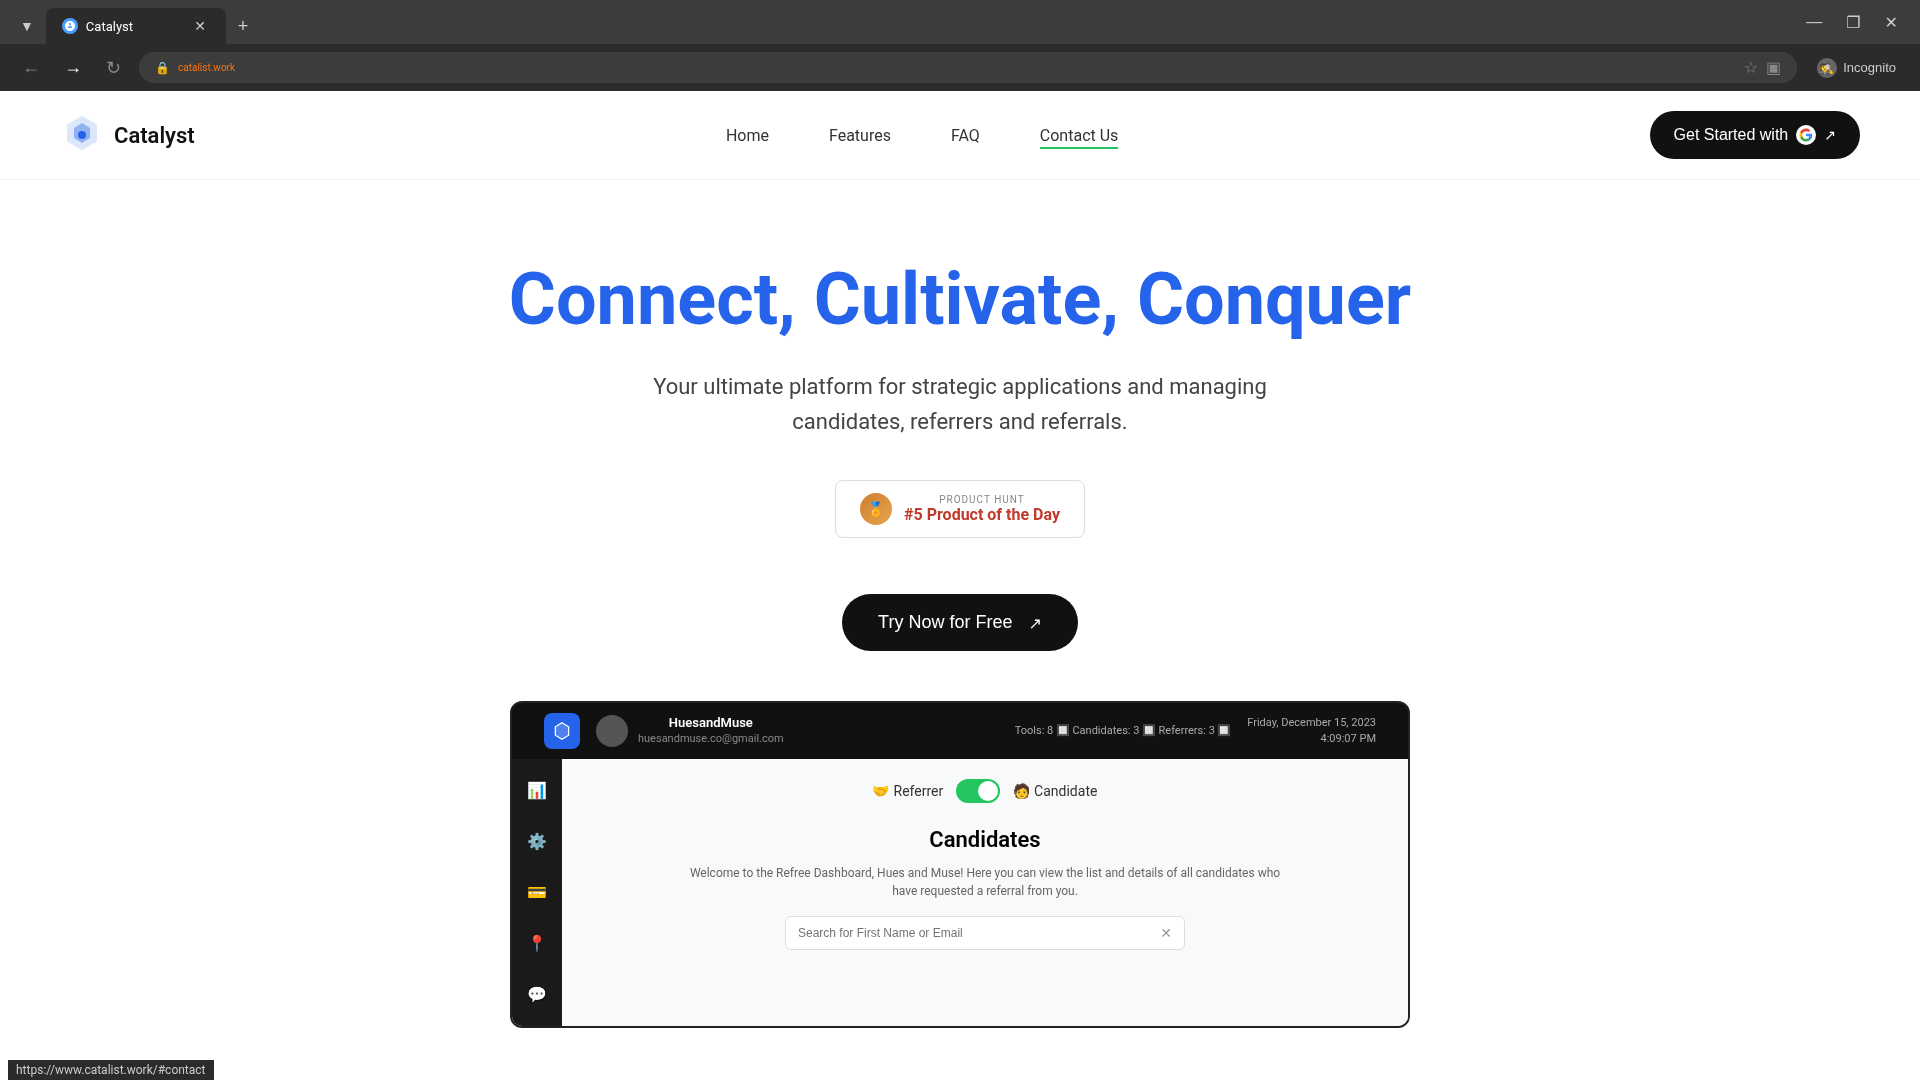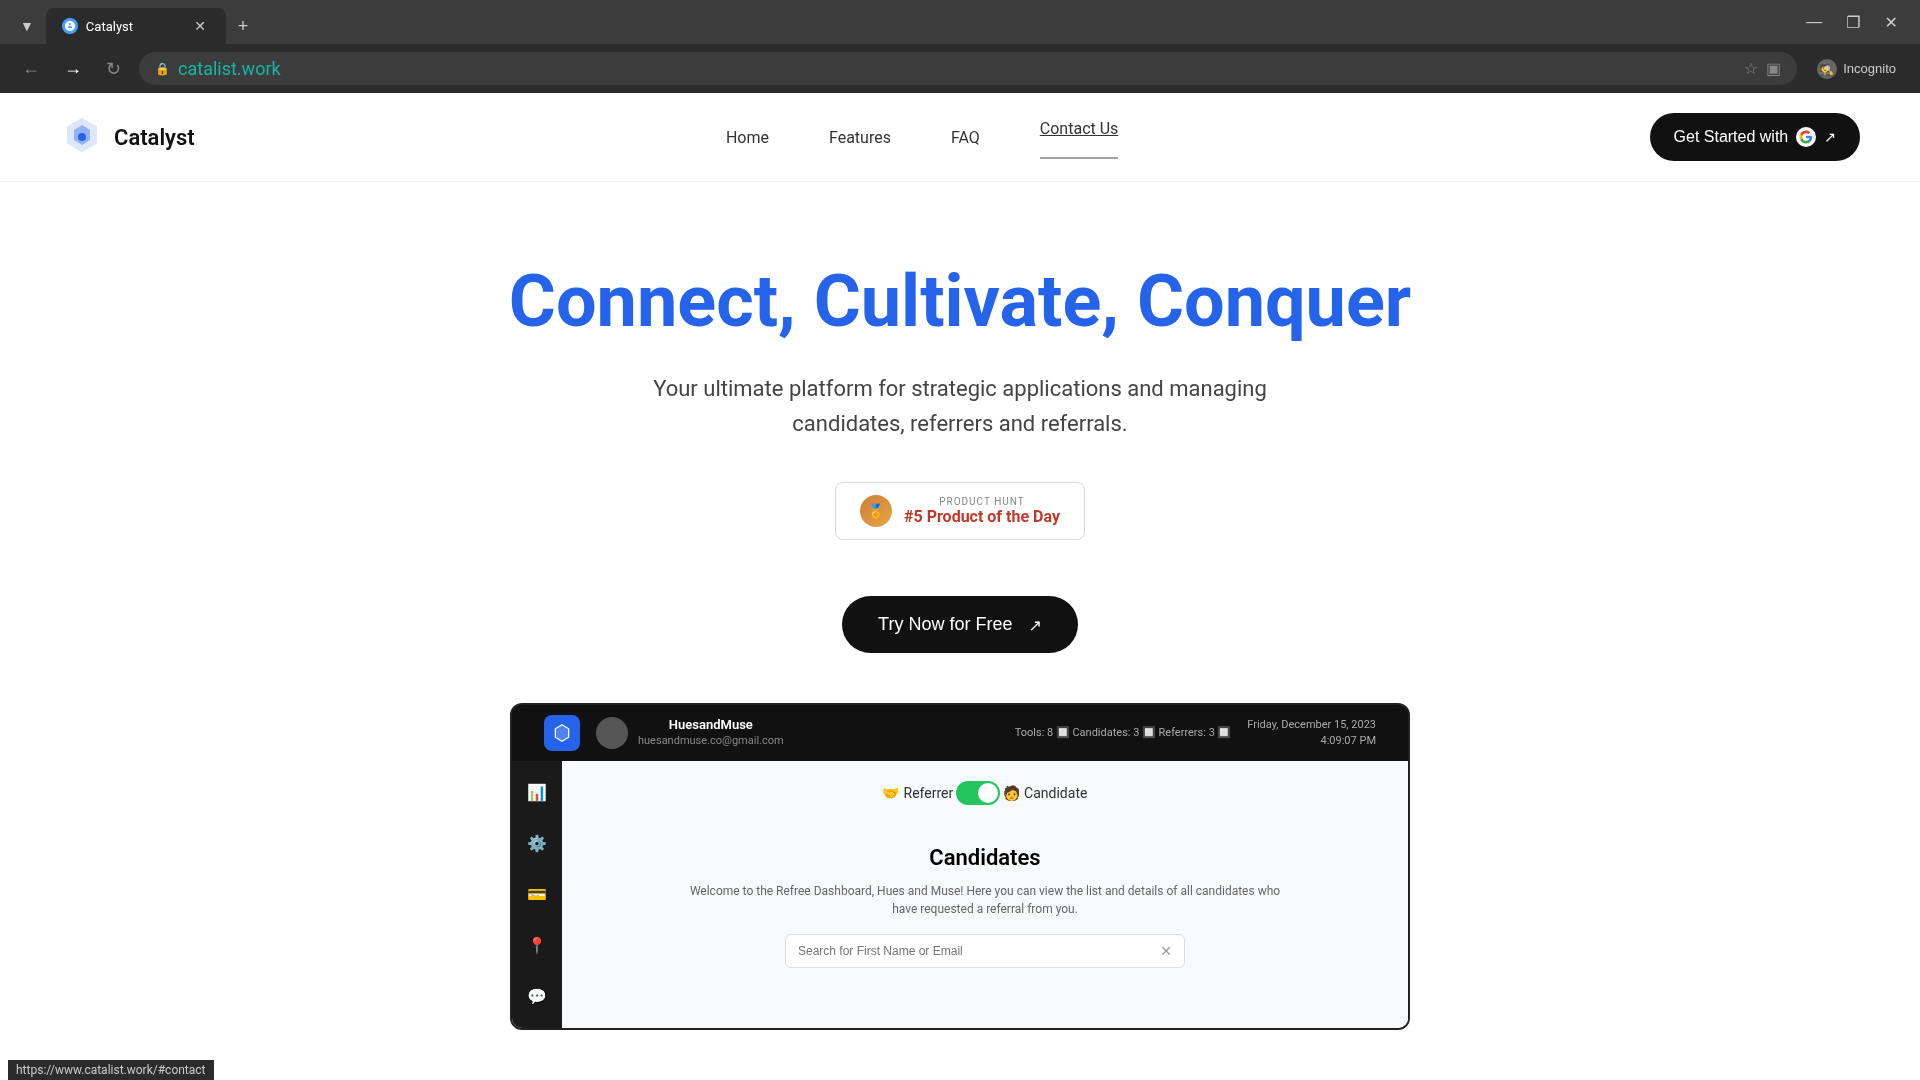--- a/index.html
+++ b/index.html
@@ -111,22 +111,22 @@
       border-radius: 20px;
       padding: 6px 16px;
       flex: 1;
       gap: 8px;
     }
     .url-lock {
       color: #888;
       font-size: 12px;
     }
     .url-text {
-      color: #14b8a6;
-      font-size: 18px;
+      color: #f97316;
+      font-size: 10px;
       flex: 1;
     }
     .url-star {
       color: #888;
       font-size: 16px;
       cursor: pointer;
     }
     .url-sidebar-btn {
       color: #888;
       font-size: 16px;
@@ -205,23 +205,22 @@
       margin: 0 auto;
     }
     .nav-link {
       font-size: 16px;
       color: #333;
       text-decoration: none;
       cursor: pointer;
       padding: 4px 0;
     }
     .nav-link.active {
-      border-bottom: 2px solid #a3a3a3;
-      padding-bottom: 19px;
-      text-decoration: underline;
+      border-bottom: 2px solid #22c55e;
+      padding-bottom: 2px;
     }
     .get-started-btn {
       display: flex;
       align-items: center;
       gap: 8px;
       background: #111;
       color: #fff;
       border: none;
       border-radius: 25px;
       padding: 14px 24px;
@@ -392,23 +391,23 @@
       border-radius: 6px;
     }
     .app-main {
       flex: 1;
       padding: 20px 30px;
       background: #f8f9fa;
     }
     .toggle-row {
       display: flex;
       align-items: center;
-      gap: 3px;
+      gap: 13px;
       justify-content: center;
-      margin-bottom: 40px;
+      margin-bottom: 24px;
     }
     .toggle-label {
       font-size: 14px;
       color: #333;
     }
     .toggle {
       width: 44px;
       height: 24px;
       background: #22c55e;
       border-radius: 12px;

